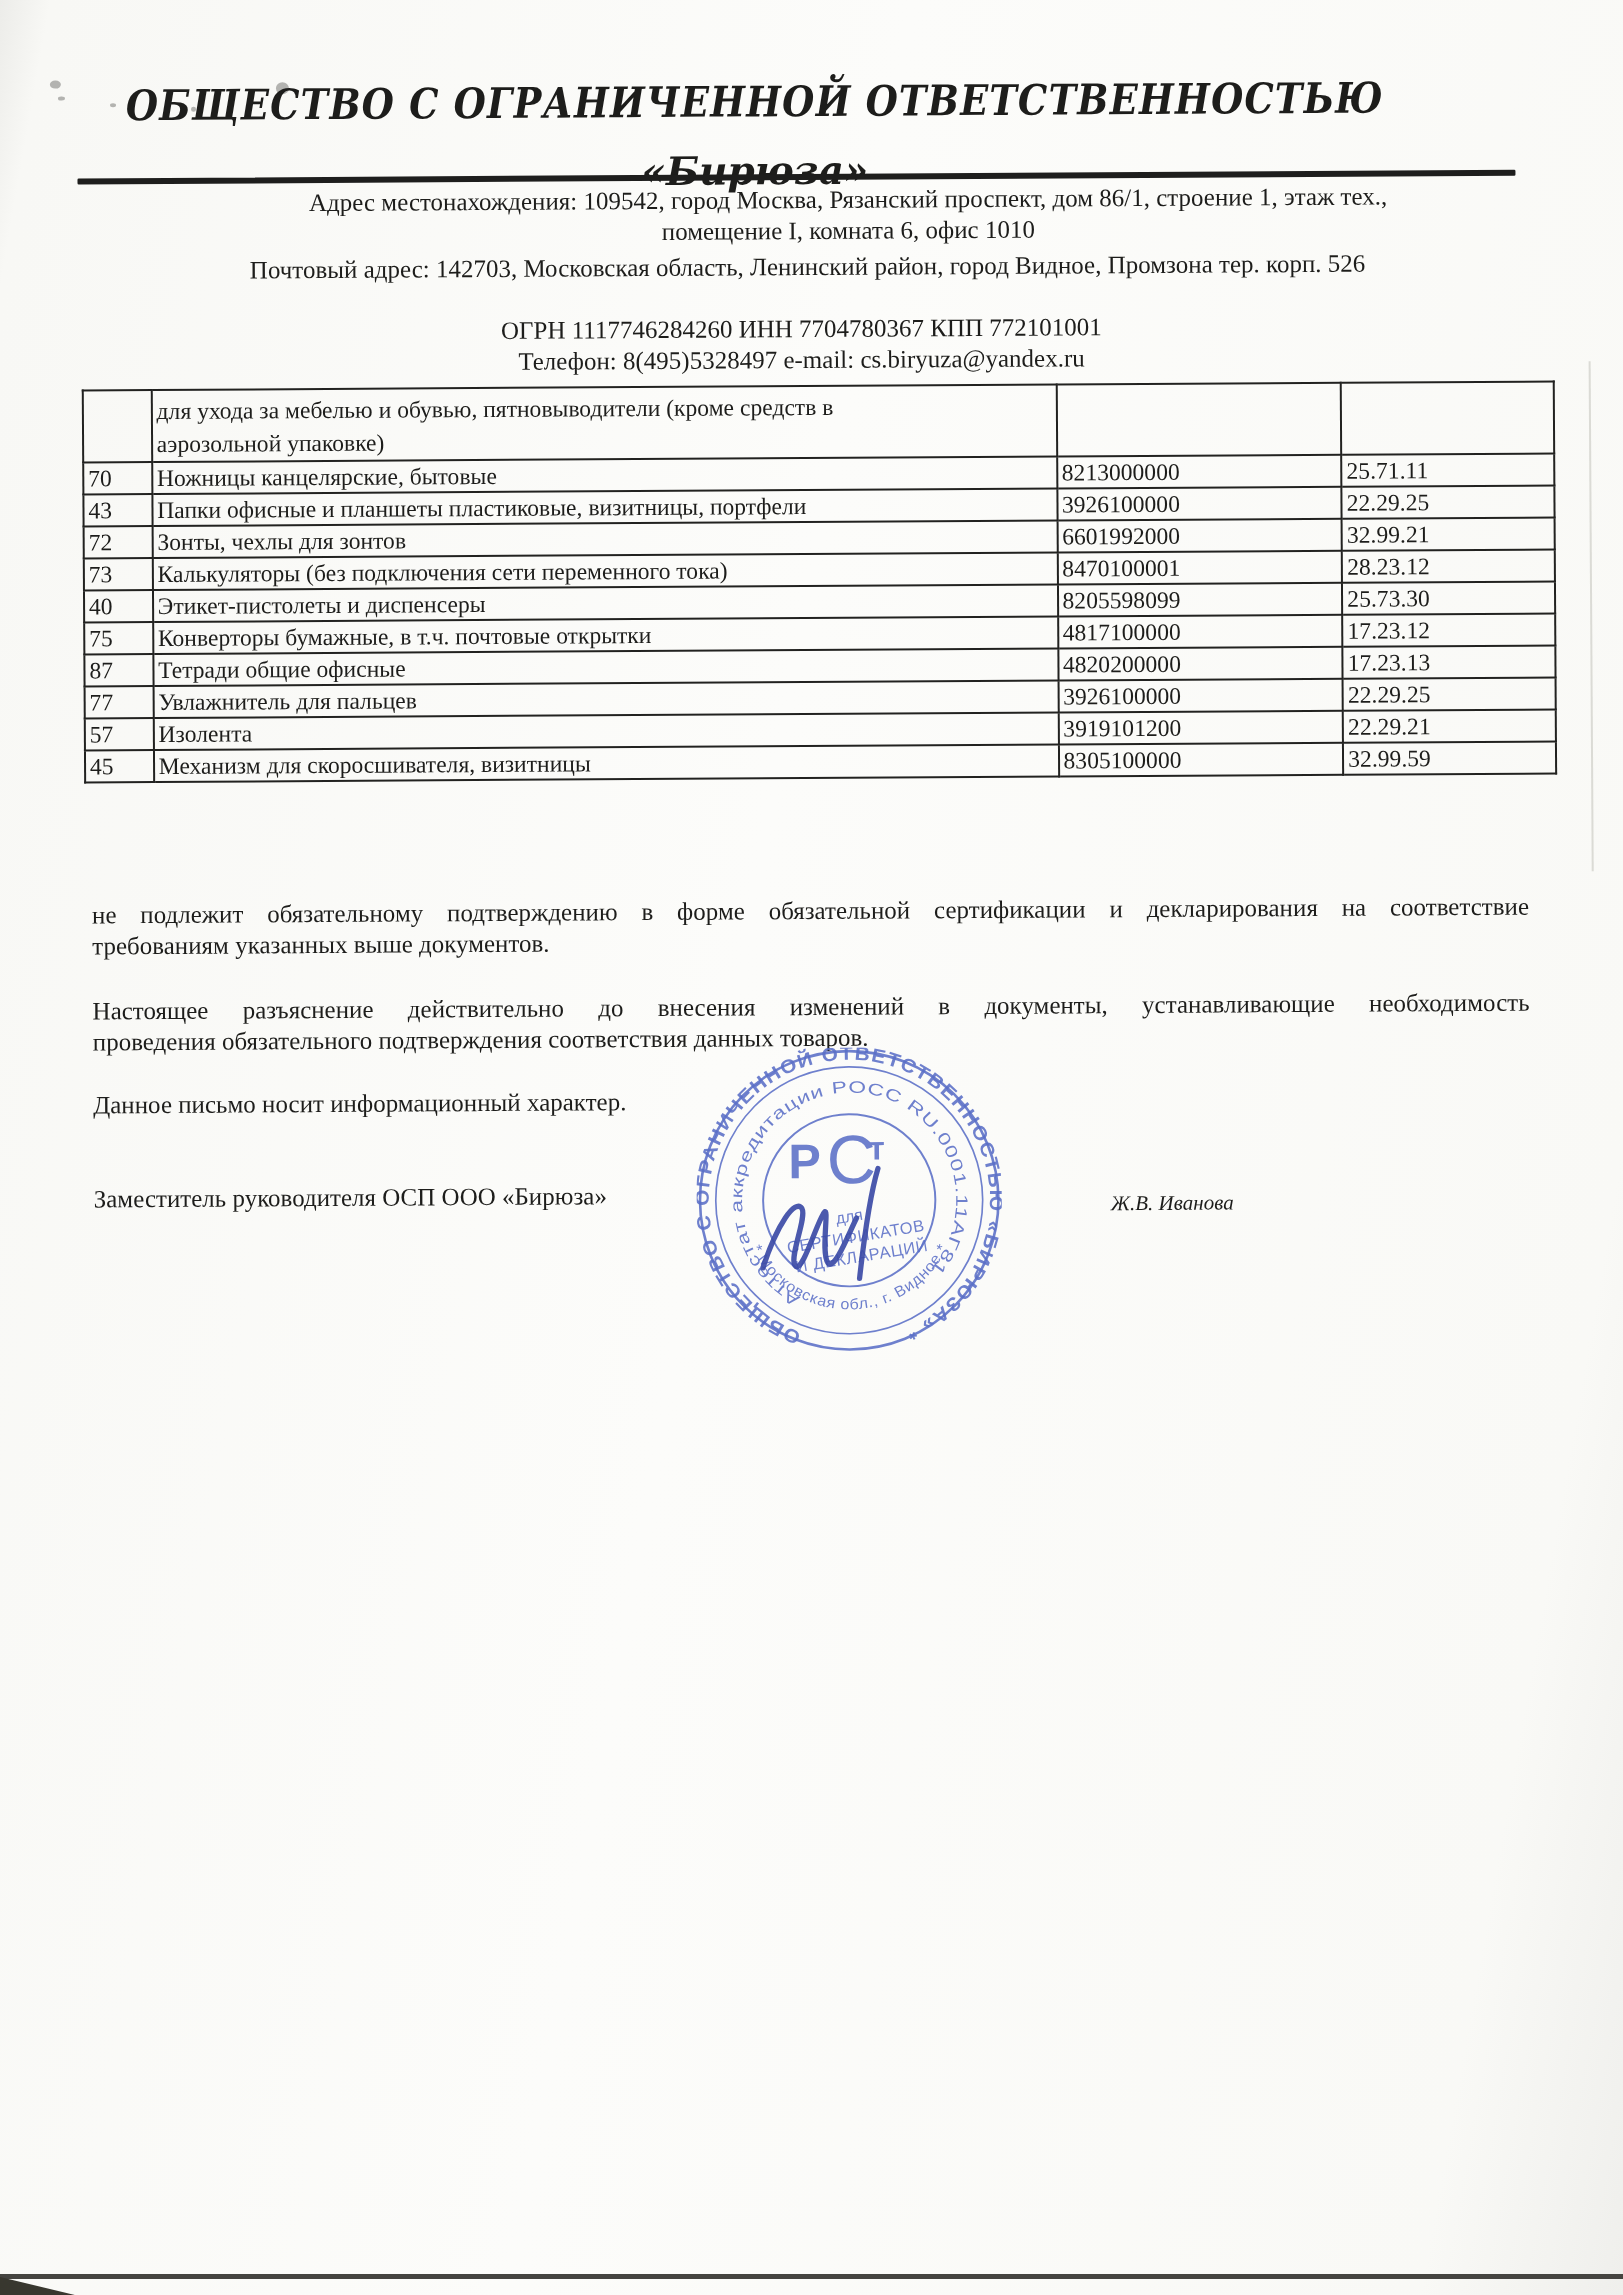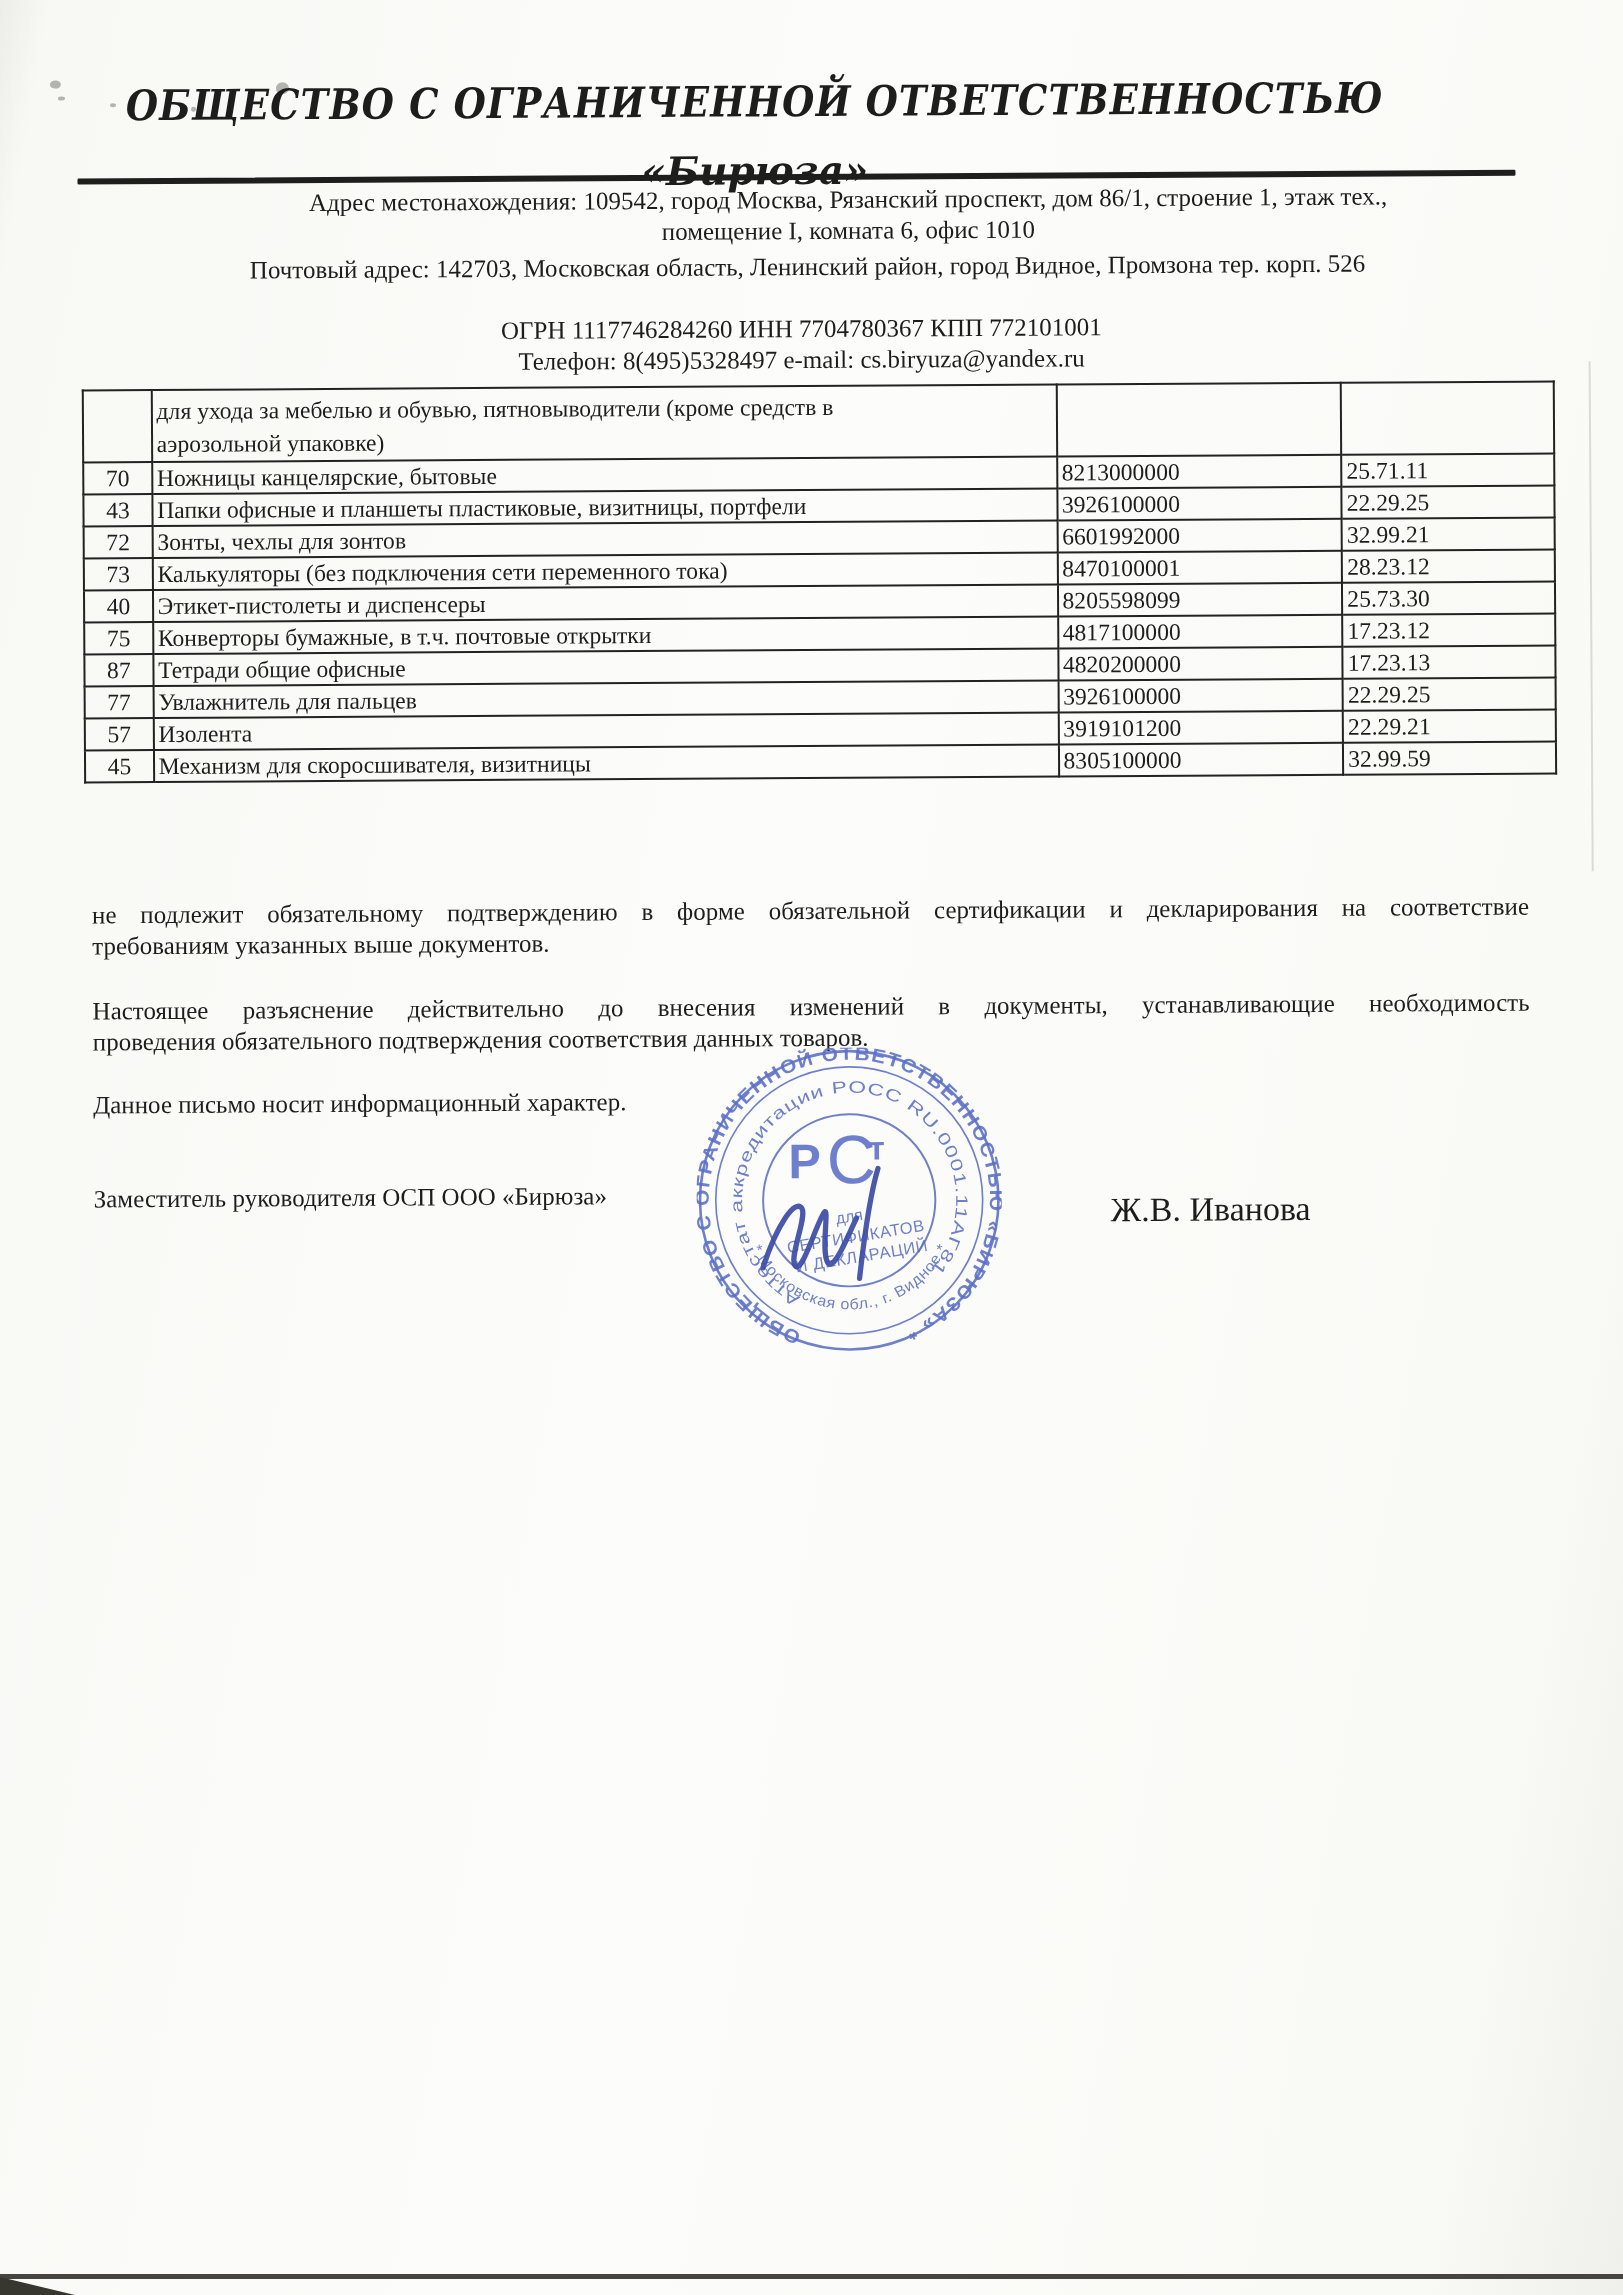--- a/index.html
+++ b/index.html
@@ -30,37 +30,37 @@
   .addr2{top:217px;}
   .postal{top:253px;}
   .ogrn{top:315px;} .ogrn span,.phone span{display:inline-block;transform:translateX(-6.5px);}
   .phone{top:346px;}
 
   
   table.goods{position:absolute;left:85px;top:385px;width:1433px;
     border-collapse:collapse;table-layout:fixed;font-size:23.6px;}
   table.goods td{border:2px solid #222220;padding:0 3.9px;overflow:hidden;}
   table.goods{border:2.6px solid #222220;}
-  td.c-num{width:59px;text-align:center;}
+  td.c-num{width:59px;text-align:left;}
   td.c-desc{width:895px;padding-left:14.4px;}
   td.c-code{width:275px;padding-left:19.6px;}
   td.c-okpd{width:203px;padding-left:13px;}
   tr.cont{height:68px;}
   tr.cont td{vertical-align:top;padding-top:3.9px;line-height:33px;}
   tr.cont td.c-desc{white-space:pre-line;}
   tr.datarow{height:32px;}
   tr.datarow td{vertical-align:middle;line-height:30px;}
 
   
   .para{position:absolute;left:92px;width:1437px;font-size:25px;line-height:31px;}
   .jline{text-align:justify;text-align-last:justify;}
   .p1{top:895px;} .p2{top:991px;}
   .infoline{position:absolute;left:92px;top:1087px;font-size:25px;}
   .signer-title{position:absolute;left:92px;top:1181px;font-size:25px;white-space:nowrap;}
-  .signer-name{position:absolute;left:1109px;top:1193px;font-size:34px;white-space:nowrap;}
+  .signer-name{position:absolute;left:1109px;top:1193px;font-size:21px;white-space:nowrap;font-style:italic;}
 
   
   .stamp{position:absolute;left:695px;top:1048px;width:305px;height:305px;}
   .stamp svg{width:100%;height:100%;}
   .stamp-ink{opacity:.88;}
   .stamp text{font-family:"Liberation Sans","DejaVu Sans",sans-serif;}
 
   
   .speck{position:absolute;background:#8d8d8a;border-radius:50%;opacity:.65;}
   .edge-line-right{position:absolute;left:1592px;top:366px;width:2px;height:510px;background:#d3d3cd;opacity:.8;}

